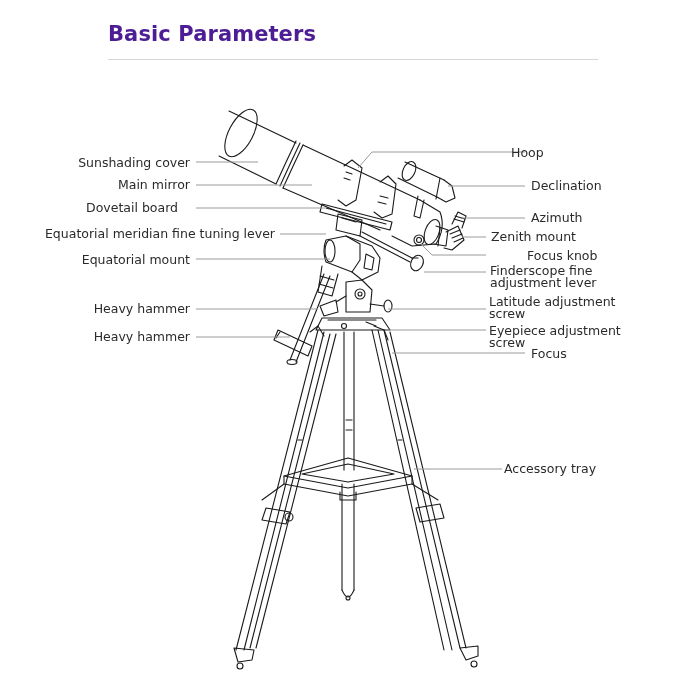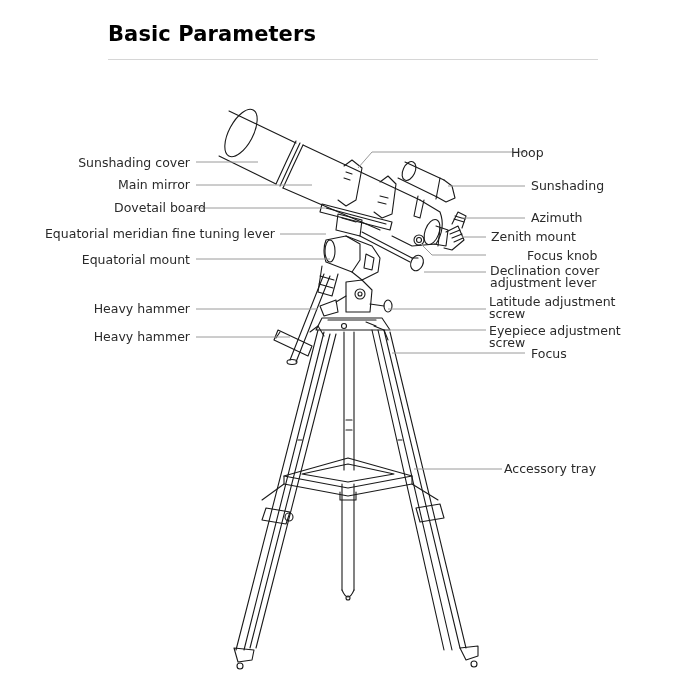--- a/index.html
+++ b/index.html
@@ -1,19 +1,19 @@
 <!DOCTYPE html>
 <html><head>
   <meta charset="utf-8">
   <style>
     html, body { margin: 0; padding: 0; background: #ffffff; }
     body { width: 700px; height: 700px; position: relative; overflow: hidden;
            font-family: "Liberation Sans", "DejaVu Sans", sans-serif; color: #222; }
     .title { position: absolute; left: 108px; top: 22px; font-size: 21px; font-weight: 700;
-             color: #000000; letter-spacing: 0.1px; font-family: "DejaVu Sans", "Liberation Sans", sans-serif; }
+             color: #4c1d95; letter-spacing: 0.1px; font-family: "DejaVu Sans", "Liberation Sans", sans-serif; }
     .rule { position: absolute; left: 108px; top: 59px; width: 490px; height: 1px; background: #d6d6d6; }
     svg.diagram { position: absolute; left: 0; top: 0; }
     .lbl { position: absolute; font-size: 12.5px; line-height: 13px; color: #2a2a2a; white-space: nowrap;
            font-family: "DejaVu Sans", "Liberation Sans", sans-serif; }
     .lbl.left { text-align: center; }
     .lbl.two { white-space: normal; width: 150px; line-height: 12px; }
   </style>
 </head>
 <body>
 
@@ -188,28 +188,28 @@
     <line x1="424" y1="272" x2="486" y2="272"></line>
     <line x1="388" y1="309" x2="486" y2="309"></line>
     <line x1="386" y1="330" x2="486" y2="330"></line>
     <line x1="392" y1="353" x2="525" y2="353"></line>
     <line x1="414" y1="469" x2="502" y2="469"></line>
   </g>
 </svg>
 
 <div class="lbl left" style="right: 510px; top: 156px;">Sunshading cover</div>
 <div class="lbl left" style="right: 510px; top: 178px; margin-left: 32px;">Main mirror</div>
-<div class="lbl left" style="right: 494px; top: 201px;">Dovetail board</div>
+<div class="lbl left" style="right: 522px; top: 201px;">Dovetail board</div>
 <div class="lbl left" style="right: 425px; top: 227px;">Equatorial meridian fine tuning lever</div>
 <div class="lbl left" style="right: 510px; top: 253px;">Equatorial mount</div>
 <div class="lbl left" style="right: 510px; top: 302px;">Heavy hammer</div>
 <div class="lbl left" style="right: 510px; top: 330px;">Heavy hammer</div>
 
 <div class="lbl" style="left: 511px; top: 146px;">Hoop</div>
-<div class="lbl" style="left: 531px; top: 179px;">Sunshading</div>
+<div class="lbl" style="left: 531px; top: 179px;">Declination</div>
 <div class="lbl" style="left: 531px; top: 211px;">Azimuth</div>
 <div class="lbl" style="left: 491px; top: 230px;">Zenith mount</div>
 <div class="lbl" style="left: 491px; top: 249px; margin-left: 36px;">Focus knob</div>
-<div class="lbl two" style="left: 490px; top: 265px; width: 120px;">Declination cover adjustment lever</div>
+<div class="lbl two" style="left: 490px; top: 265px; width: 120px;">Finderscope fine adjustment lever</div>
 <div class="lbl two" style="left: 489px; top: 296px; width: 135px;">Latitude adjustment screw</div>
 <div class="lbl two" style="left: 489px; top: 325px; width: 135px;">Eyepiece adjustment screw</div>
 <div class="lbl" style="left: 531px; top: 347px;">Focus</div>
 <div class="lbl" style="left: 504px; top: 462px;">Accessory tray</div>
 
 </body></html>

